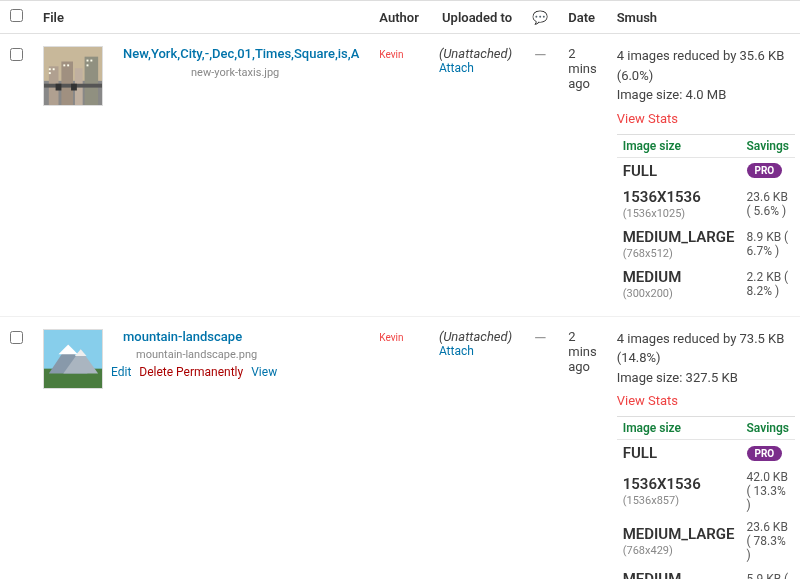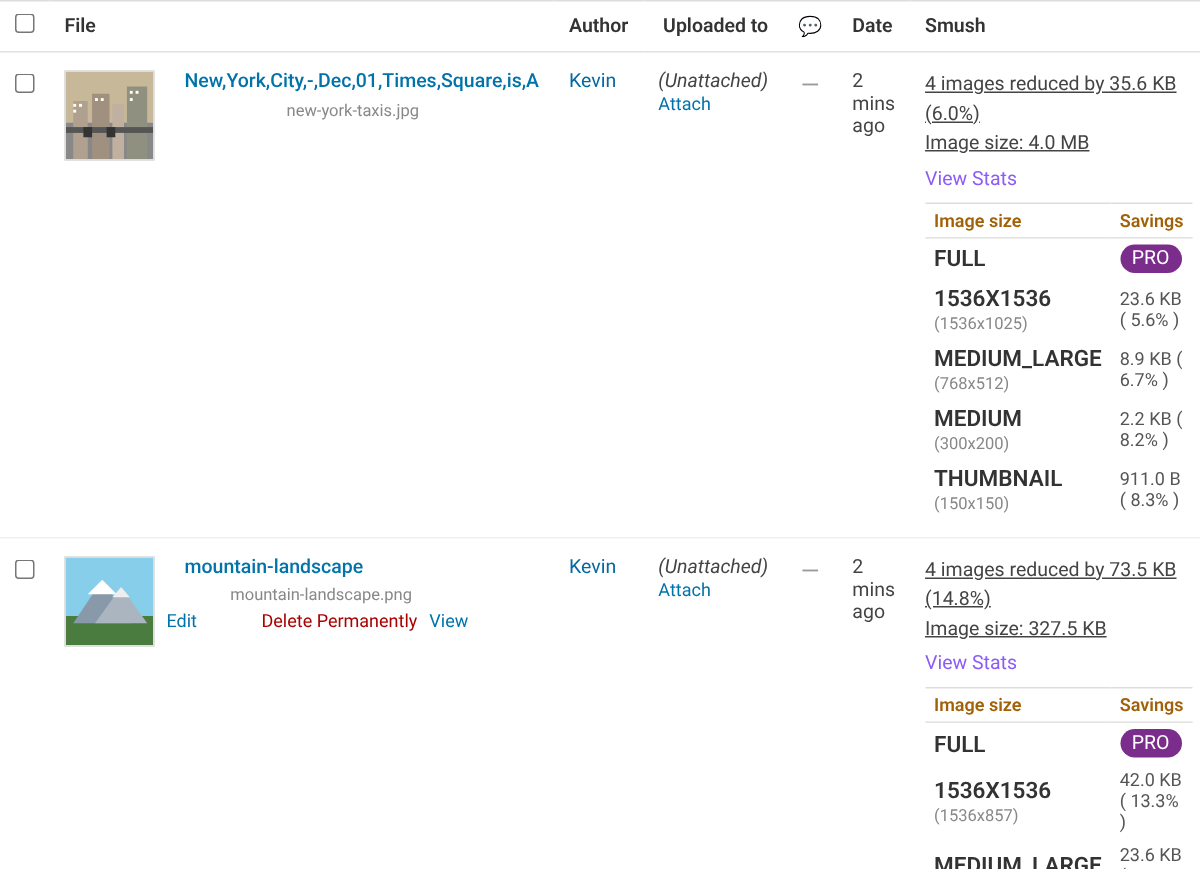--- a/index.html
+++ b/index.html
@@ -67,57 +67,57 @@
       align-items: center;
       justify-content: center;
       overflow: hidden;
     }
     .thumb-img svg { width: 100%; height: 100%; }
     .file-info { font-size: 12px; }
     .file-title { color: #0073aa; font-weight: 500; font-size: 13px; line-height: 1.3; margin-bottom: 3px; cursor: pointer; padding-left: 12px; }
     .file-name { color: #888; font-size: 11px; margin-bottom: 4px; text-align: center; }
     .file-actions { font-size: 12px; color: #999; }
     .file-actions a { color: #0073aa; text-decoration: none; margin-right: 5px; cursor: pointer; }
-    .file-actions .delete { color: #a00; margin-left: 35px; }
-
-    .author-name { color: #0369a1; font-size: 13px; cursor: pointer; }
+    .file-actions .delete { color: #a00; }
+
+    .author-name { color: #ef4444; font-size: 10px; cursor: pointer; }
 
     .uploaded-info { font-size: 13px; color: #444; }
     .uploaded-info .unattached { color: #444; font-style: italic; }
     .uploaded-info .attach-link { color: #0073aa; cursor: pointer; display: block; font-size: 12px; }
 
     .dash { color: #999; font-size: 16px; }
 
-    .smush-summary { font-size: 13px; color: #444; margin-bottom: 6px; line-height: 1.5; text-decoration: underline; }
-    .view-stats { color: #8b5cf6; font-size: 13px; cursor: pointer; margin-bottom: 8px; display: block; }
+    .smush-summary { font-size: 13px; color: #444; margin-bottom: 6px; line-height: 1.5; }
+    .view-stats { color: #ef4444; font-size: 13px; cursor: pointer; margin-bottom: 8px; display: block; }
 
     .smush-table { width: 100%; border-collapse: collapse; font-size: 12px; }
     .smush-table thead th {
       font-weight: 600;
-      color: #a16207;
+      color: #15803d;
       padding: 4px 6px;
       border-bottom: 1px solid #e5e5e5;
       text-align: left;
       font-size: 12px;
     }
     .smush-table tbody td {
       padding: 4px 6px;
       color: #555;
       vertical-align: middle;
       border: none;
       background: transparent;
     }
     .size-label { font-weight: 600; font-size: 15px; color: #333; display: block; }
     .size-dim { font-size: 11px; color: #888; }
 
     .pro-badge {
       background: #7b2d8b;
       color: #fff;
-      font-size: 13px;
-      font-weight: 400;
+      font-size: 10px;
+      font-weight: 700;
       padding: 2px 8px;
       border-radius: 10px;
       display: inline-block;
     }
 
     .savings-value { color: #555; font-size: 12px; }
 
     input[type="checkbox"] { cursor: pointer; }
   </style>
 </head>
@@ -218,27 +218,20 @@
           </td>
           <td><span class="savings-value">8.9 KB ( 6.7% )</span></td>
         </tr>
         <tr>
           <td>
             <span class="size-label">MEDIUM</span>
             <span class="size-dim">(300x200)</span>
           </td>
           <td><span class="savings-value">2.2 KB ( 8.2% )</span></td>
         </tr>
-        <tr>
-          <td>
-            <span class="size-label">THUMBNAIL</span>
-            <span class="size-dim">(150x150)</span>
-          </td>
-          <td><span class="savings-value">911.0 B ( 8.3% )</span></td>
-        </tr>
         </tbody>
       </table>
         </td>
       </tr>
       <tr class="media-row">
         <td class="cb-cell"><input type="checkbox" style=""></td>
         <td class="file-cell">
       <div class="file-thumb">
         <div class="thumb-img">
               <svg viewBox="0 0 60 60" xmlns="http://www.w3.org/2000/svg">

